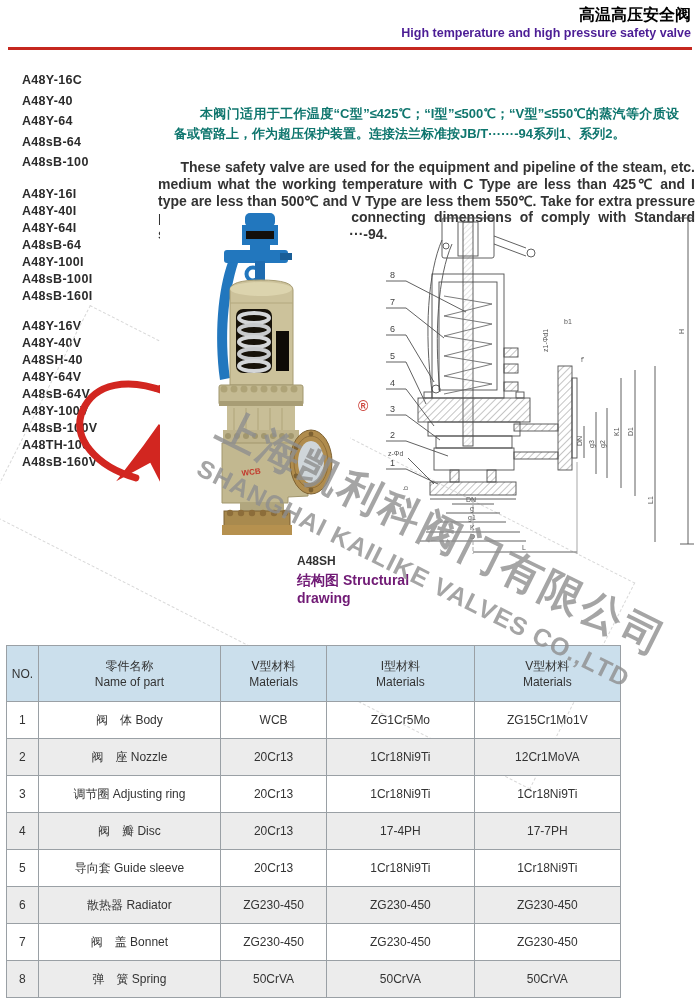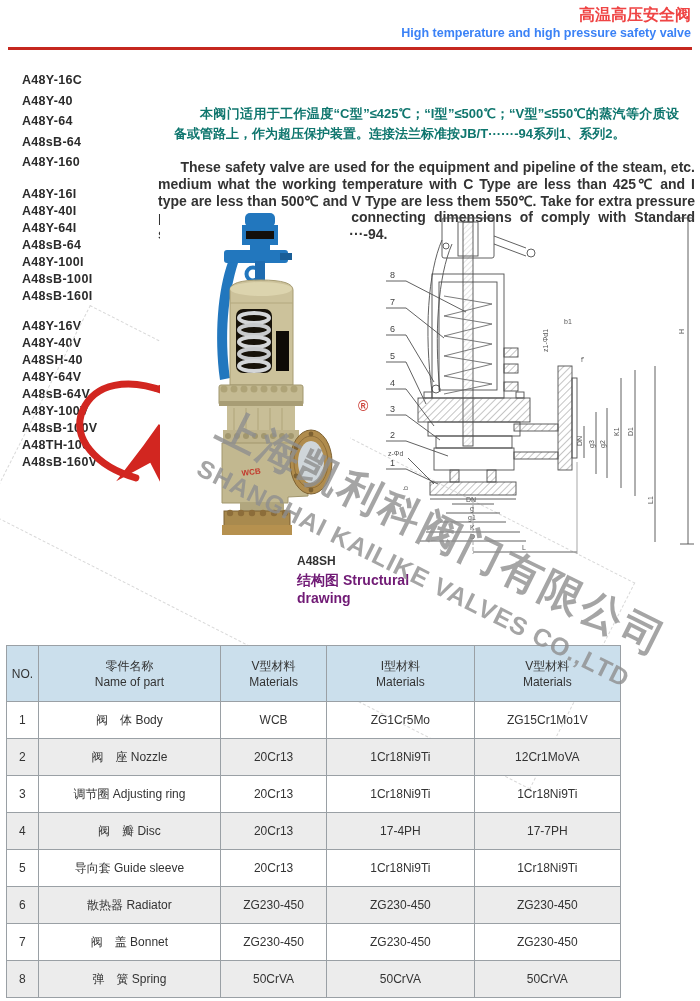--- a/index.html
+++ b/index.html
@@ -1,20 +1,20 @@
 <!DOCTYPE html>
 <html><head>
 <meta charset="utf-8">
 <style>
   html,body{margin:0;padding:0;background:#fff;}
   .page{position:relative;width:700px;height:1001px;background:#fff;overflow:hidden;
         font-family:"Liberation Sans",sans-serif;color:#222;}
   
-  .hdr-zh{position:absolute;top:5px;right:9px;font-size:16px;font-weight:bold;color:#ef4444;}
-  .hdr-en{position:absolute;top:26px;right:9px;font-size:12.5px;font-weight:bold;color:#3b82f6;}
+  .hdr-zh{position:absolute;top:5px;right:9px;font-size:16px;font-weight:bold;color:#000000;}
+  .hdr-en{position:absolute;top:26px;right:9px;font-size:12.5px;font-weight:bold;color:#4c1d95;}
   .red-rule{position:absolute;left:8px;right:8px;top:47px;height:3px;background:var(--accent,#c5281f);}
   
   .series{position:absolute;left:10px;top:70px;width:150px;}
   .series-title{font-size:15px;font-weight:bold;margin-bottom:6px;}
   .series-title .zh{color:var(--accent,#c5281f);}
   .series-group{margin-bottom:13px;}
   .series-item{font-size:12.5px;font-weight:bold;color:#2b2b2b;line-height:20.5px;padding-left:12px;letter-spacing:.3px;}
   .series-group.g1 .series-item,.series-group.g2 .series-item{line-height:17px;}
   
   .intro{position:absolute;left:158px;top:88px;width:537px;}
@@ -57,21 +57,21 @@
   <div class="hdr-en">High temperature and high pressure safety valve</div>
   <div class="red-rule"></div>
 
   <div class="series">
     <div id="series-groups">
         <div class="series-group g0">
           <div class="series-item">A48Y-16C</div>
           <div class="series-item">A48Y-40</div>
           <div class="series-item">A48Y-64</div>
           <div class="series-item">A48sB-64</div>
-          <div class="series-item">A48Y-160</div>
+          <div class="series-item">A48sB-100</div>
         </div>
         <div class="series-group g1">
           <div class="series-item">A48Y-16I</div>
           <div class="series-item">A48Y-40I</div>
           <div class="series-item">A48Y-64I</div>
           <div class="series-item">A48sB-64</div>
           <div class="series-item">A48Y-100I</div>
           <div class="series-item">A48sB-100I</div>
           <div class="series-item">A48sB-160I</div>
         </div>

